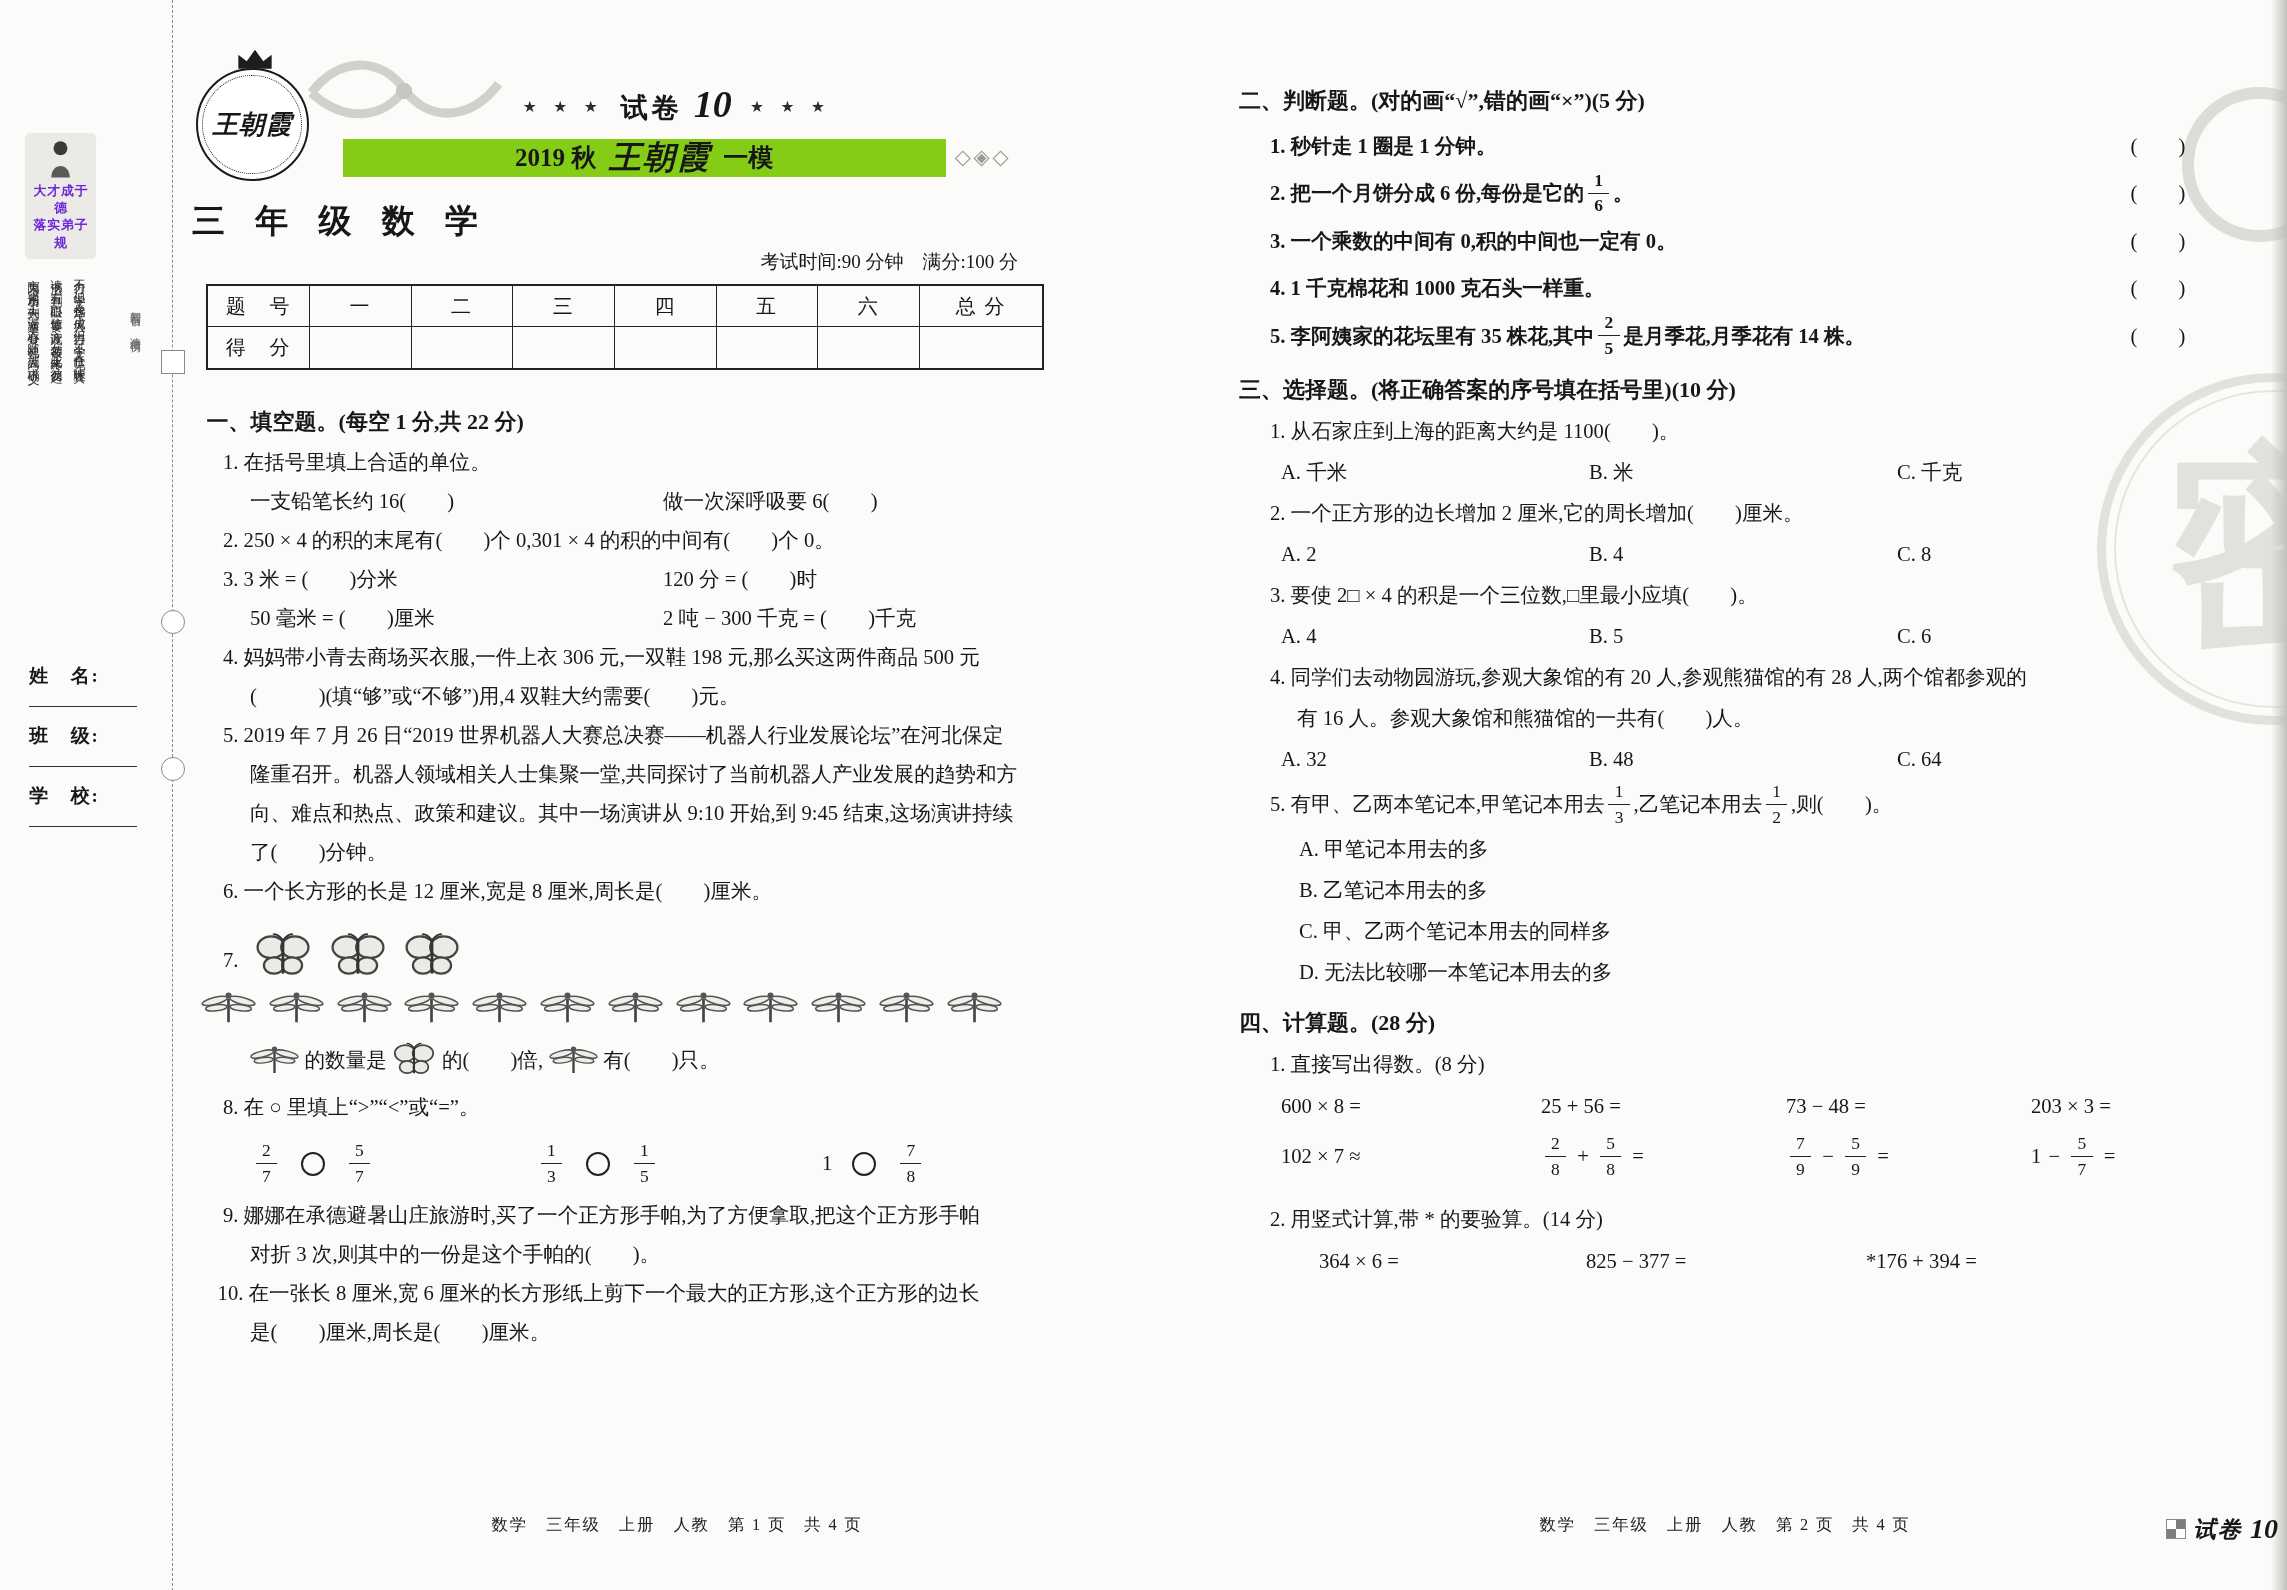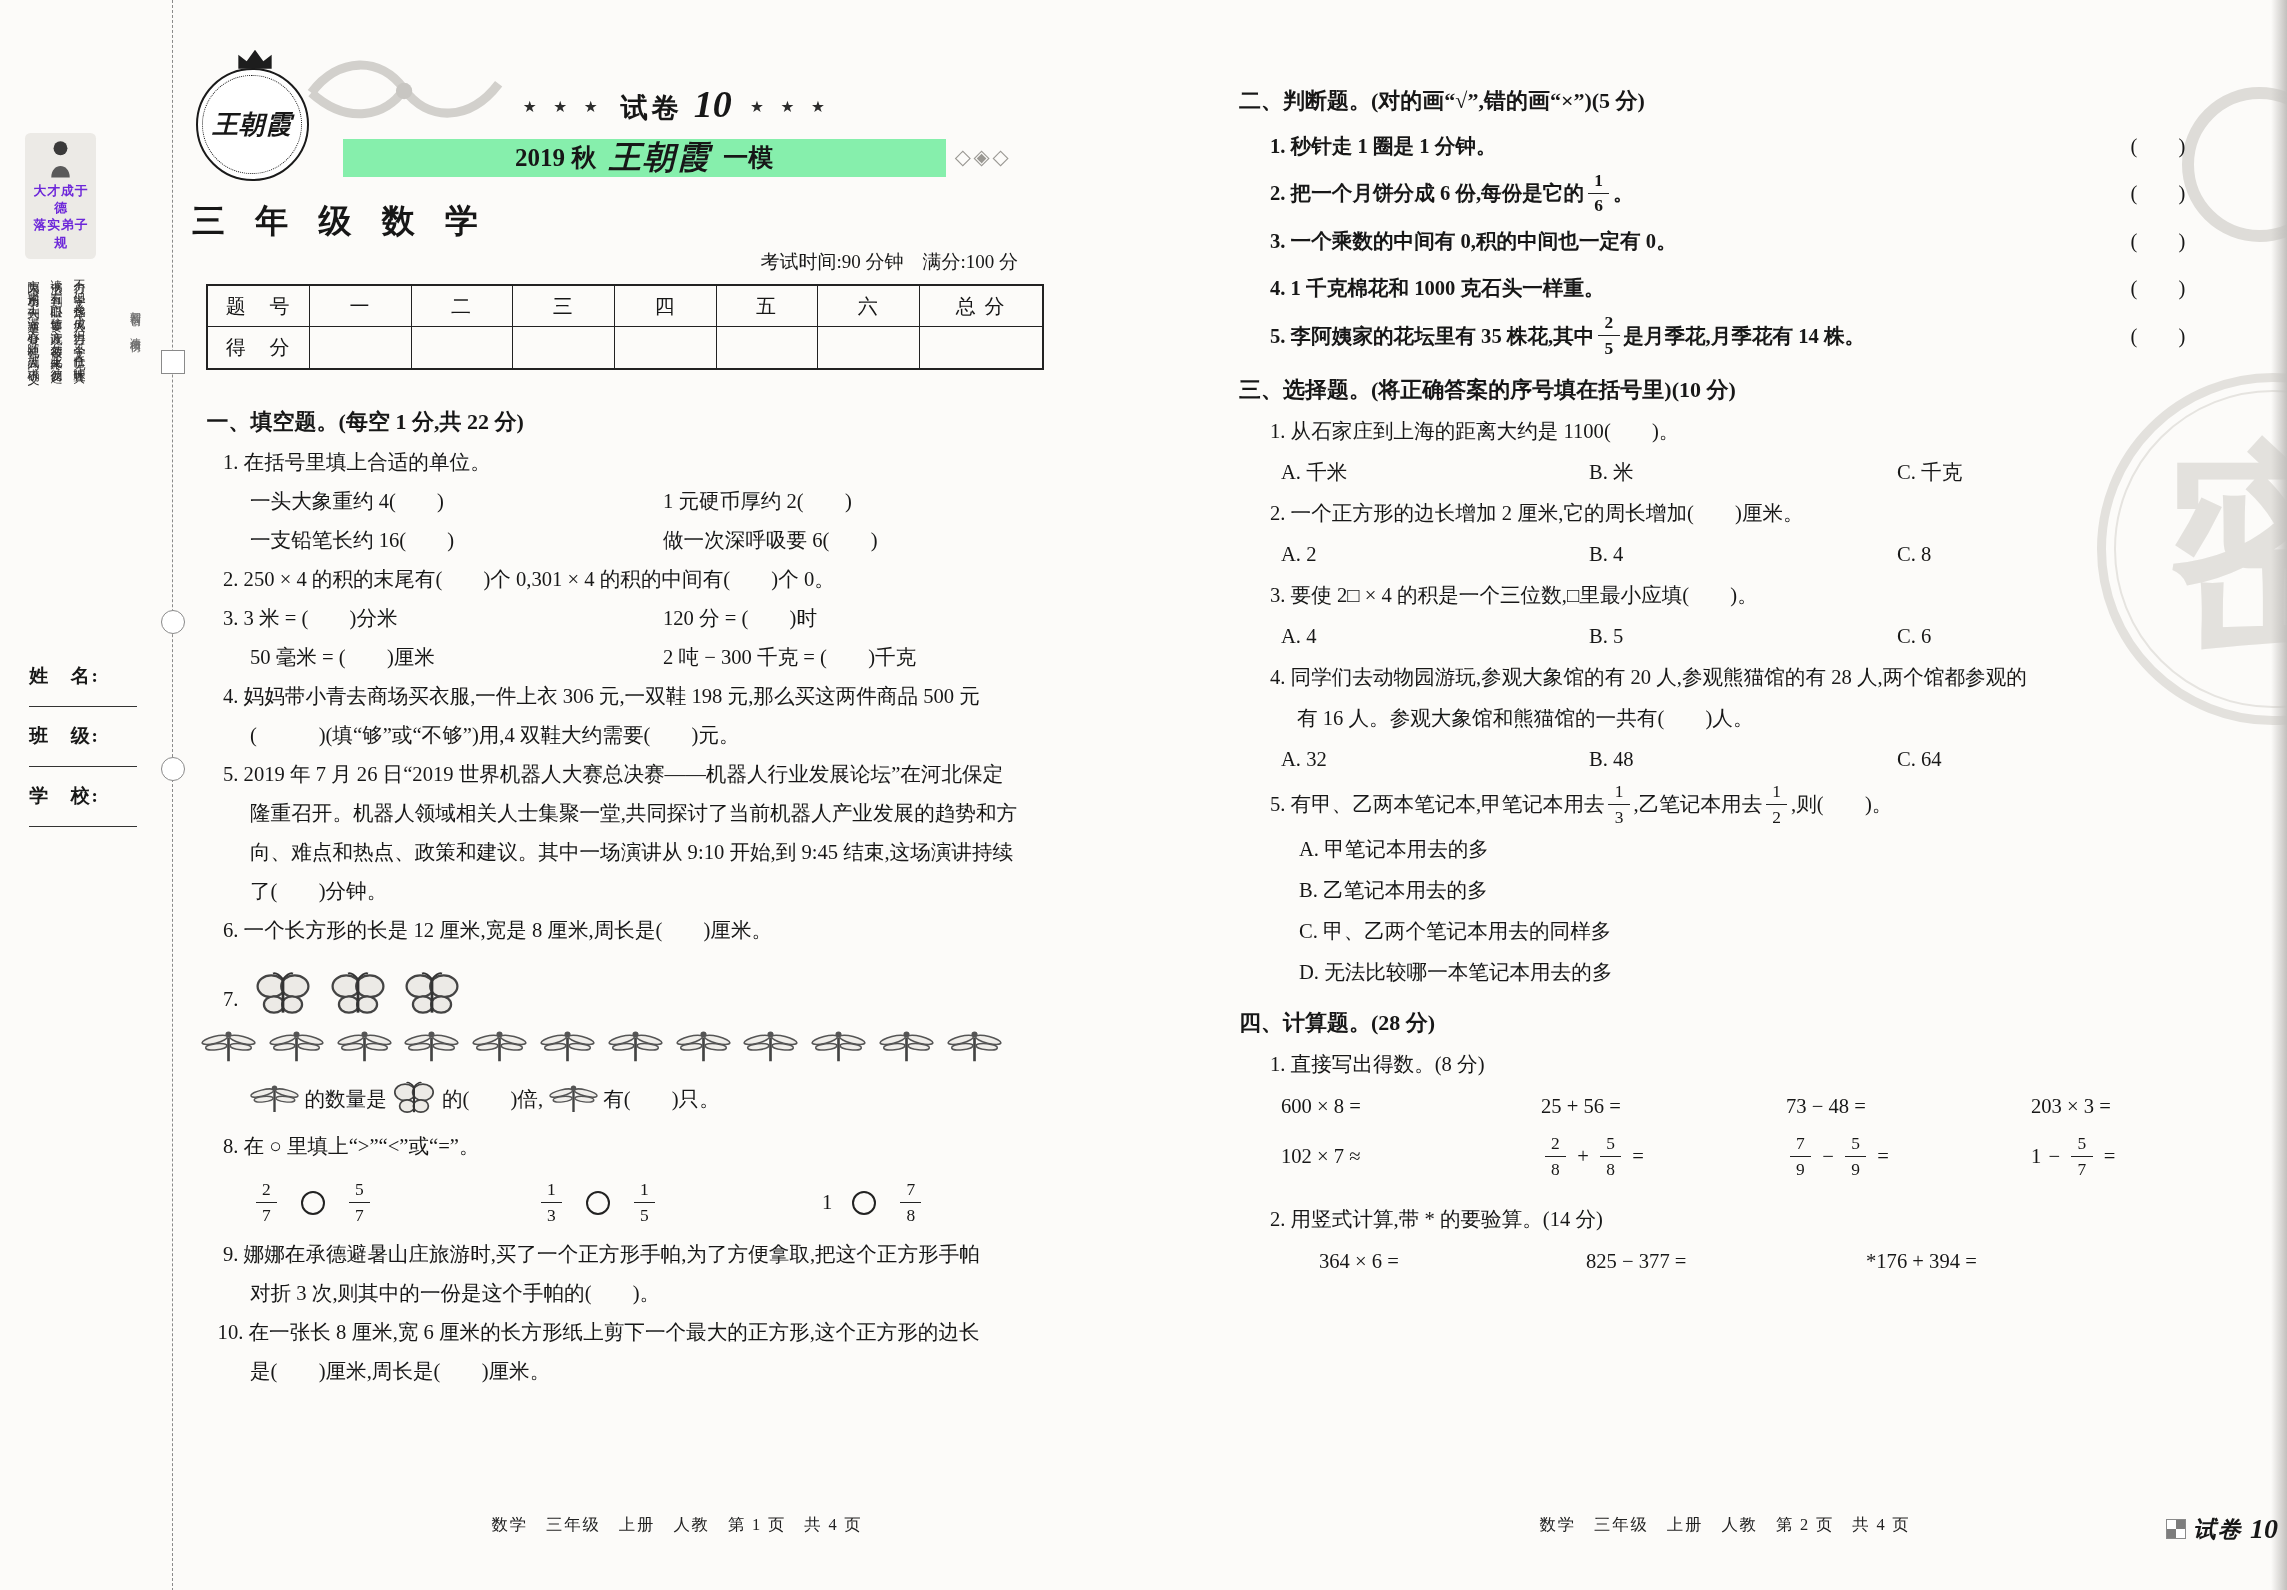--- a/index.html
+++ b/index.html
@@ -49,21 +49,21 @@
     border-radius:50%;display:flex;align-items:center;justify-content:center;z-index:1;background:#fff;}
   .logo::before{content:"";position:absolute;inset:4.6px;border:1.8px dotted #1a1a1a;border-radius:50%;}
   .logo-name{font-size:25.6px;font-weight:bold;font-style:italic;letter-spacing:0.9px;}
   .crown{position:absolute;left:37px;top:-24px;width:40px;height:25.6px;}
   .ribbon{position:absolute;left:99px;top:51px;width:228px;height:80px;z-index:0;}
   .title-line{padding-top:82px;text-align:center;white-space:nowrap;}
   .stars{font-size:15.5px;color:#2c2c2c;letter-spacing:6.4px;vertical-align:5.5px;}
   .paper-label{font-size:27.4px;font-weight:bold;margin:0 7.3px 0 12.8px;letter-spacing:3.7px;}
   .paper-no{font-size:38px;font-weight:bold;font-style:italic;margin-right:14.6px;}
   .brand-row{margin-top:12.8px;display:flex;justify-content:center;align-items:center;}
-  .brand-band{width:603px;height:38px;background:#86efac;display:flex;align-items:center;
+  .brand-band{width:603px;height:38px;background:#84cc16;display:flex;align-items:center;
     justify-content:center;gap:12.8px;font-size:25px;font-weight:bold;}
   .brand-name{font-size:32px;font-style:italic;letter-spacing:1.8px;}
   .diamonds{margin-left:9.1px;font-size:21px;color:#9a9893;letter-spacing:2.7px;}
   .subject{margin-top:22px;text-align:left;font-size:33px;font-weight:bold;letter-spacing:11px;}
   .meta{margin-top:5.5px;text-align:right;padding-right:144px;font-size:19px;}
   .score-table{margin-top:9.1px;margin-left:14px;width:838px;border:2.3px solid #222;
     display:grid;grid-template-columns:102px repeat(6,1fr) 122px;}
   .st-cell{border-right:1.8px solid #222;border-bottom:1.8px solid #222;height:41px;
     display:flex;align-items:center;justify-content:center;font-size:20px;letter-spacing:1.8px;}
   .st-cell.no-r{border-right:none;}
@@ -280,24 +280,20 @@
     <div class="st-cell no-b"></div>
     <div class="st-cell no-b"></div>
     <div class="st-cell no-b no-r"></div>
   </div>
 
   <section class="sec">
     <h2 class="sec-h">一、填空题。(每空 1 分,共 22 分)</h2>
 
     <div class="q ind1">1. 在括号里填上合适的单位。</div>
     <div class="q row2">
-      <span class="ind2">一头大象重约 4(　　)</span>
-      <span class="c2">1 元硬币厚约 2(　　)</span>
-    </div>
-    <div class="q row2">
       <span class="ind2">一支铅笔长约 16(　　)</span>
       <span class="c2">做一次深呼吸要 6(　　)</span>
     </div>
 
     <div class="q ind1">2. 250 × 4 的积的末尾有(　　)个 0,301 × 4 的积的中间有(　　)个 0。</div>
 
     <div class="q row2">
       <span class="ind1">3. 3 米 = (　　)分米</span>
       <span class="c2">120 分 = (　　)时</span>
     </div>

